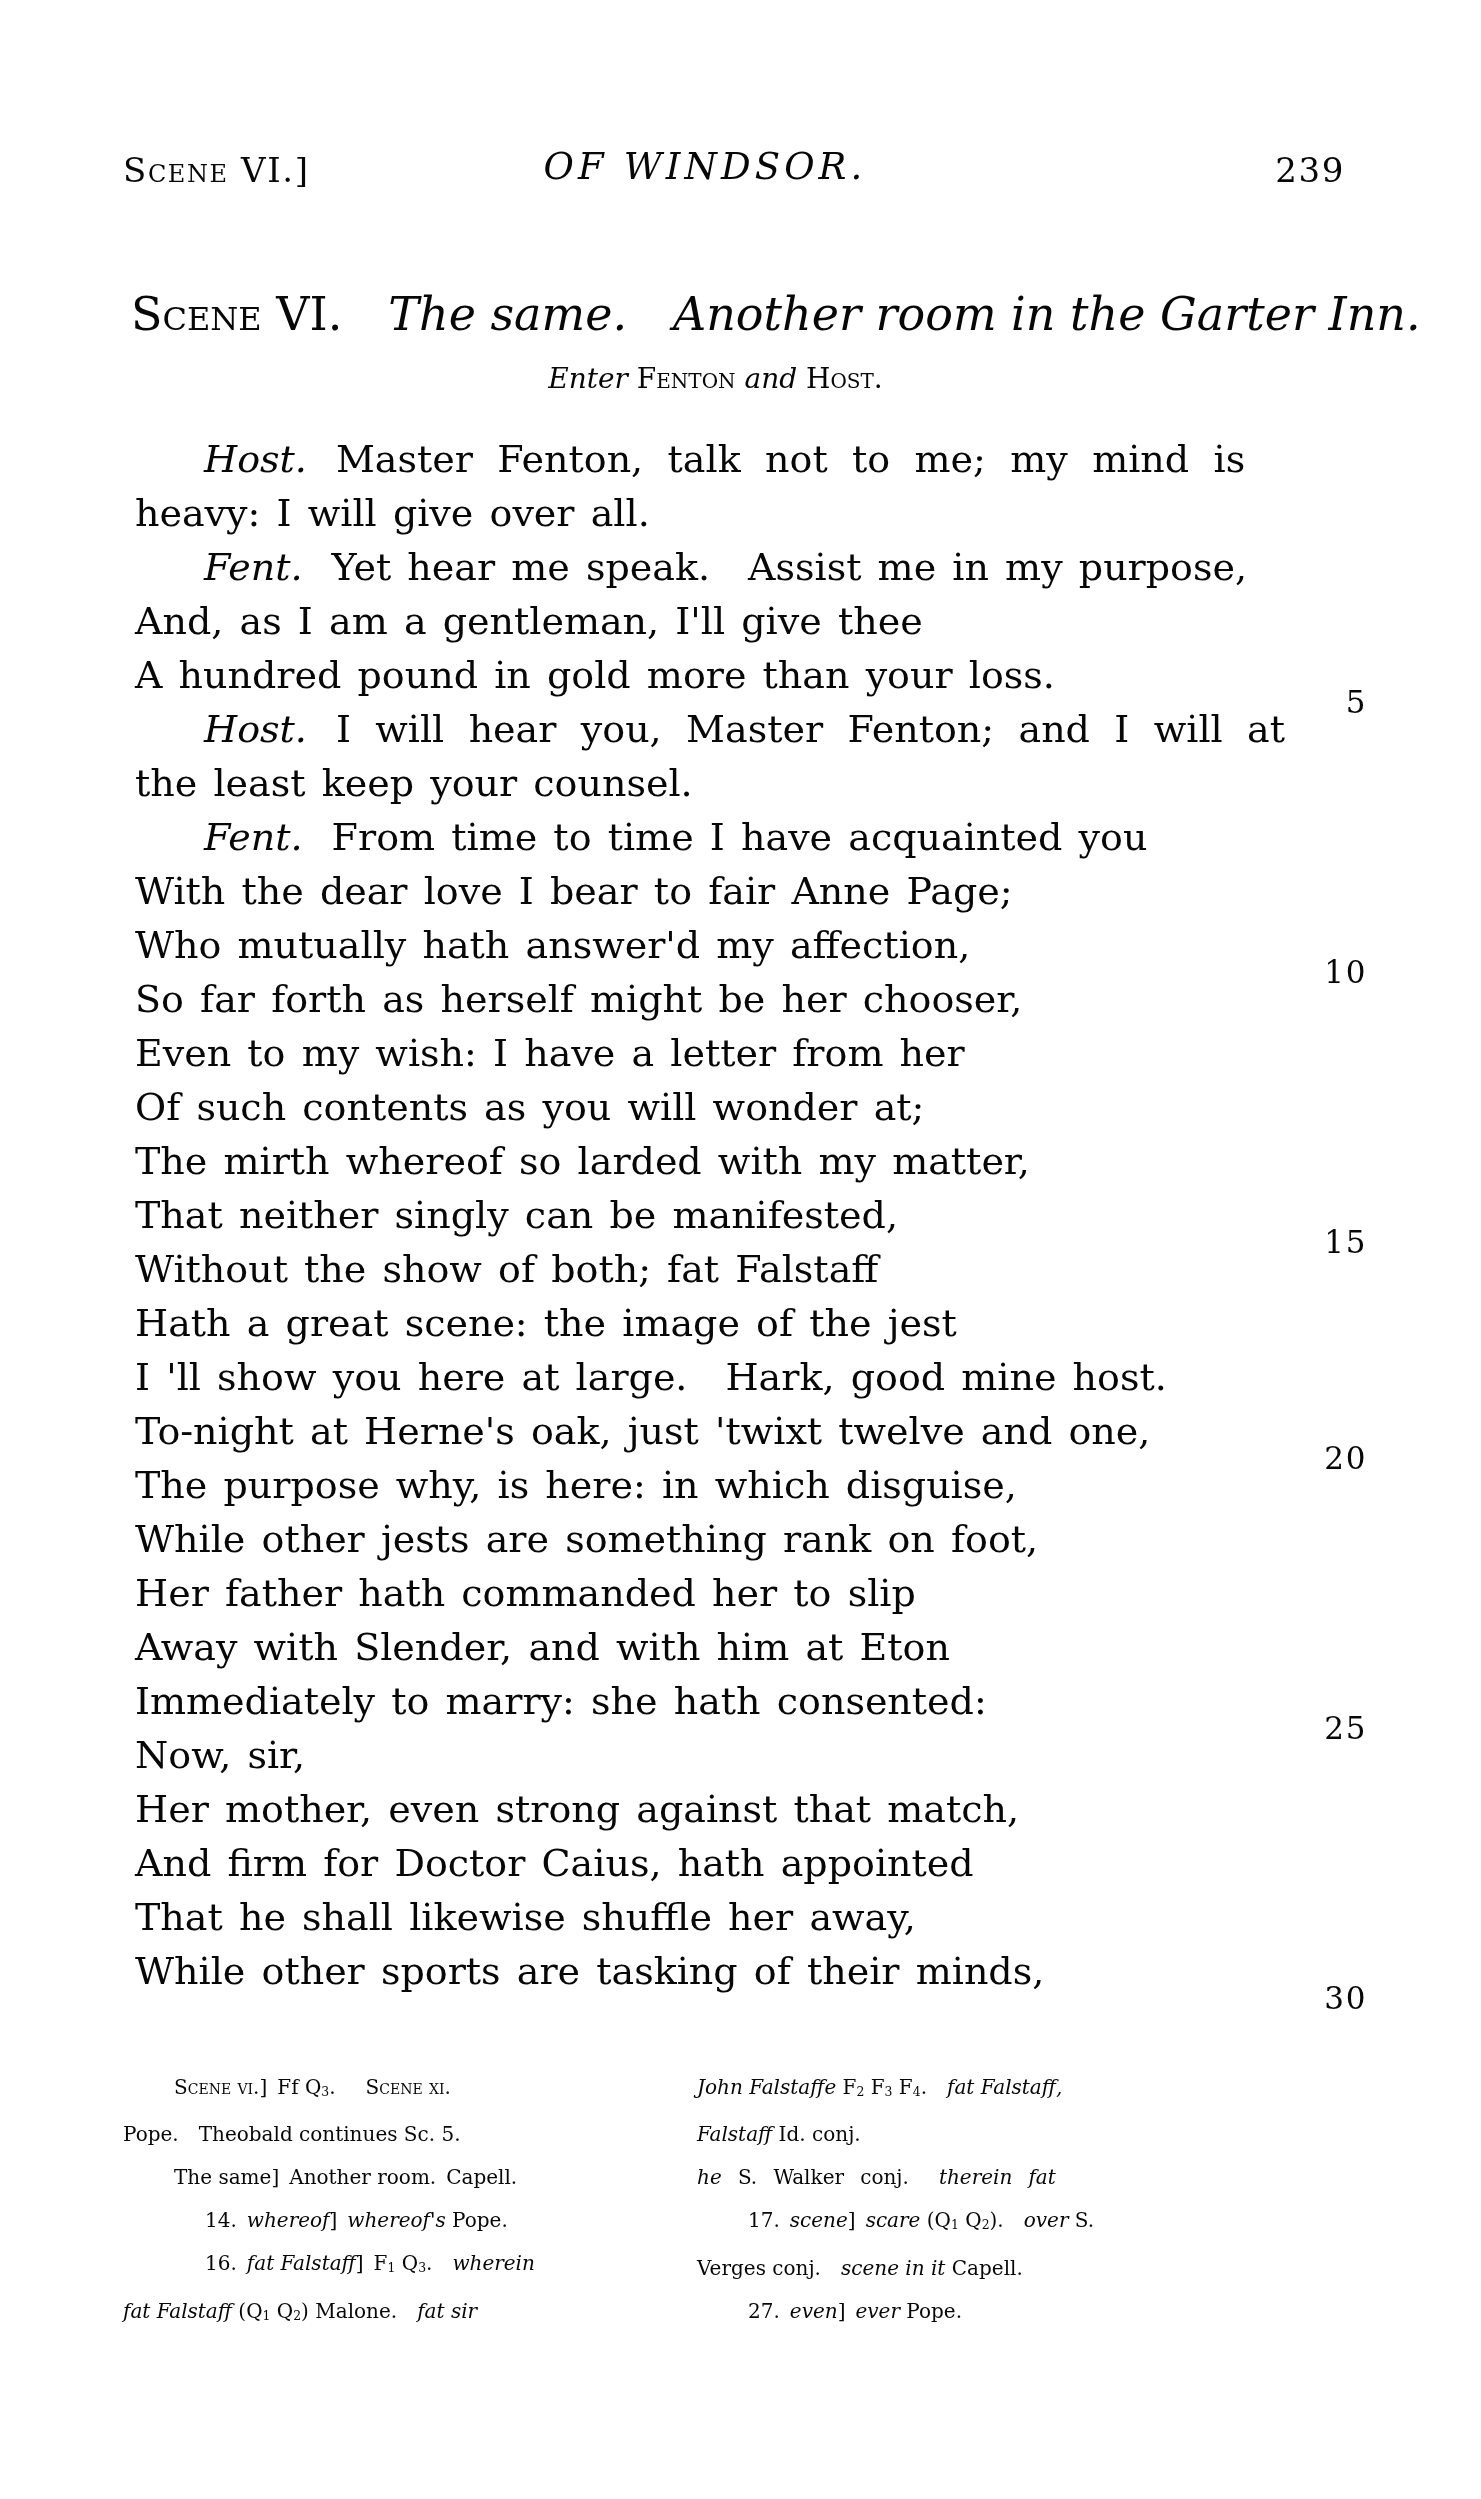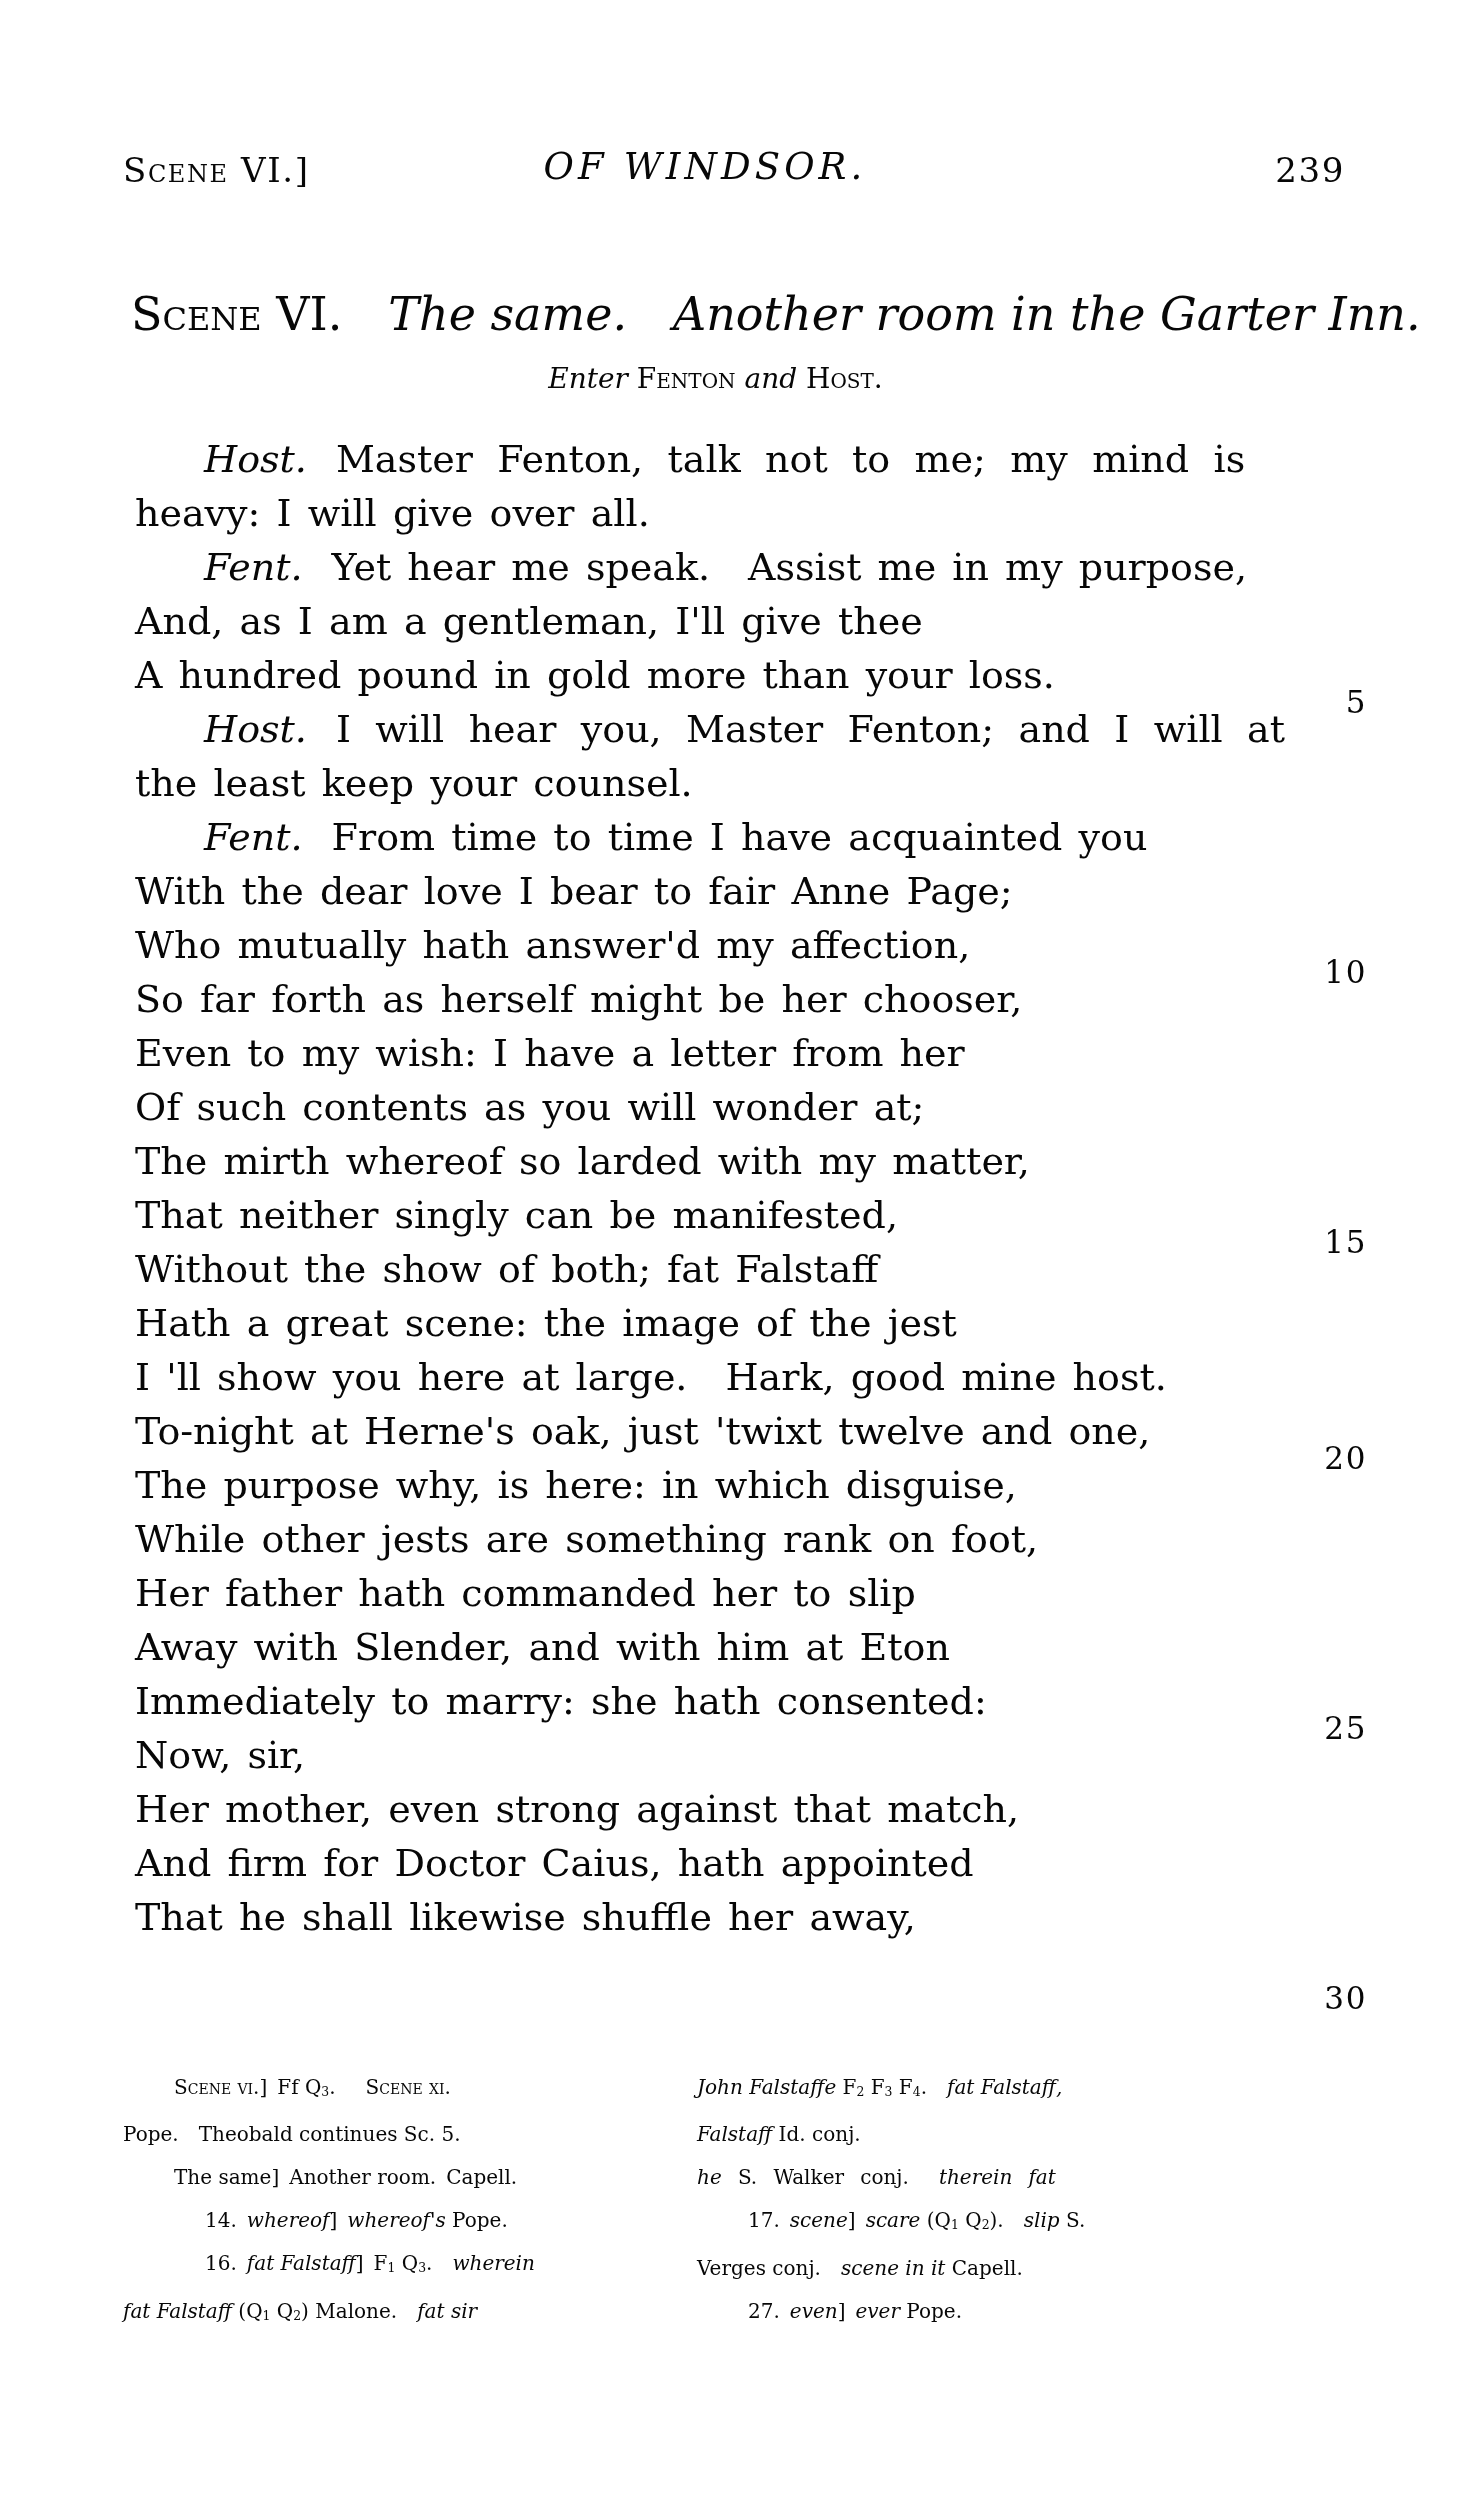--- a/index.html
+++ b/index.html
@@ -82,36 +82,36 @@
       <div class="line"><span>To-night at Herne's oak, just 'twixt twelve and one,</span></div>
       <div class="line"><span>The purpose why, is here: in which disguise,</span><span class="line-num num-above">20</span></div>
       <div class="line"><span>While other jests are something rank on foot,</span></div>
       <div class="line"><span>Her father hath commanded her to slip</span></div>
       <div class="line"><span>Away with Slender, and with him at Eton</span></div>
       <div class="line"><span>Immediately to marry: she hath consented:</span></div>
       <div class="line"><span>Now, sir,</span><span class="line-num num-above">25</span></div>
       <div class="line"><span>Her mother, even strong against that match,</span></div>
       <div class="line"><span>And firm for Doctor Caius, hath appointed</span></div>
       <div class="line"><span>That he shall likewise shuffle her away,</span></div>
-      <div class="line"><span class="line-num num-below">30</span></div>
+      <div class="line"><span>While other sports are tasking of their minds,</span><span class="line-num num-below">30</span></div>
     </div>
 
   <div class="footnotes">
     <div class="fn-col fn-col-left" id="fn-left">
         <div class="fn-line ind1"><span class="sc">Scene vi.</span><span>] Ff Q</span><span class="sub">3</span><span>.  </span><span class="sc">Scene xi.</span></div>
         <div class="fn-line"><span>Pope. Theobald continues Sc. 5.</span></div>
         <div class="fn-line ind1"><span>The same] Another room. Capell.</span></div>
         <div class="fn-line ind2"><span>14. </span><span class="it">whereof</span><span>] </span><span class="it">whereof's</span><span> Pope.</span></div>
         <div class="fn-line ind2"><span>16. </span><span class="it">fat Falstaff</span><span>] F</span><span class="sub">1</span><span> Q</span><span class="sub">3</span><span>. </span><span class="it">wherein</span></div>
         <div class="fn-line"><span class="it">fat Falstaff</span><span> (Q</span><span class="sub">1</span><span> Q</span><span class="sub">2</span><span>) Malone. </span><span class="it">fat sir</span></div>
       </div>
     <div class="fn-col fn-col-right" id="fn-right">
         <div class="fn-line"><span class="it">John Falstaffe</span><span> F</span><span class="sub">2</span><span> F</span><span class="sub">3</span><span> F</span><span class="sub">4</span><span>. </span><span class="it">fat Falstaff,</span></div>
         <div class="fn-line"><span class="it">Falstaff</span><span> Id. conj.</span></div>
         <div class="fn-line spread"><span class="it">he</span><span> S. Walker conj.  </span><span class="it">therein fat</span></div>
-        <div class="fn-line ind1"><span>17. </span><span class="it">scene</span><span>] </span><span class="it">scare</span><span> (Q</span><span class="sub">1</span><span> Q</span><span class="sub">2</span><span>). </span><span class="it">slip</span><span> S.</span></div>
+        <div class="fn-line ind1"><span>17. </span><span class="it">scene</span><span>] </span><span class="it">scare</span><span> (Q</span><span class="sub">1</span><span> Q</span><span class="sub">2</span><span>). </span><span class="it">over</span><span> S.</span></div>
         <div class="fn-line"><span>Verges conj. </span><span class="it">scene in it</span><span> Capell.</span></div>
         <div class="fn-line ind1"><span>27. </span><span class="it">even</span><span>] </span><span class="it">ever</span><span> Pope.</span></div>
       </div>
   </div>
 
 </div>
 
 
 </body></html>

